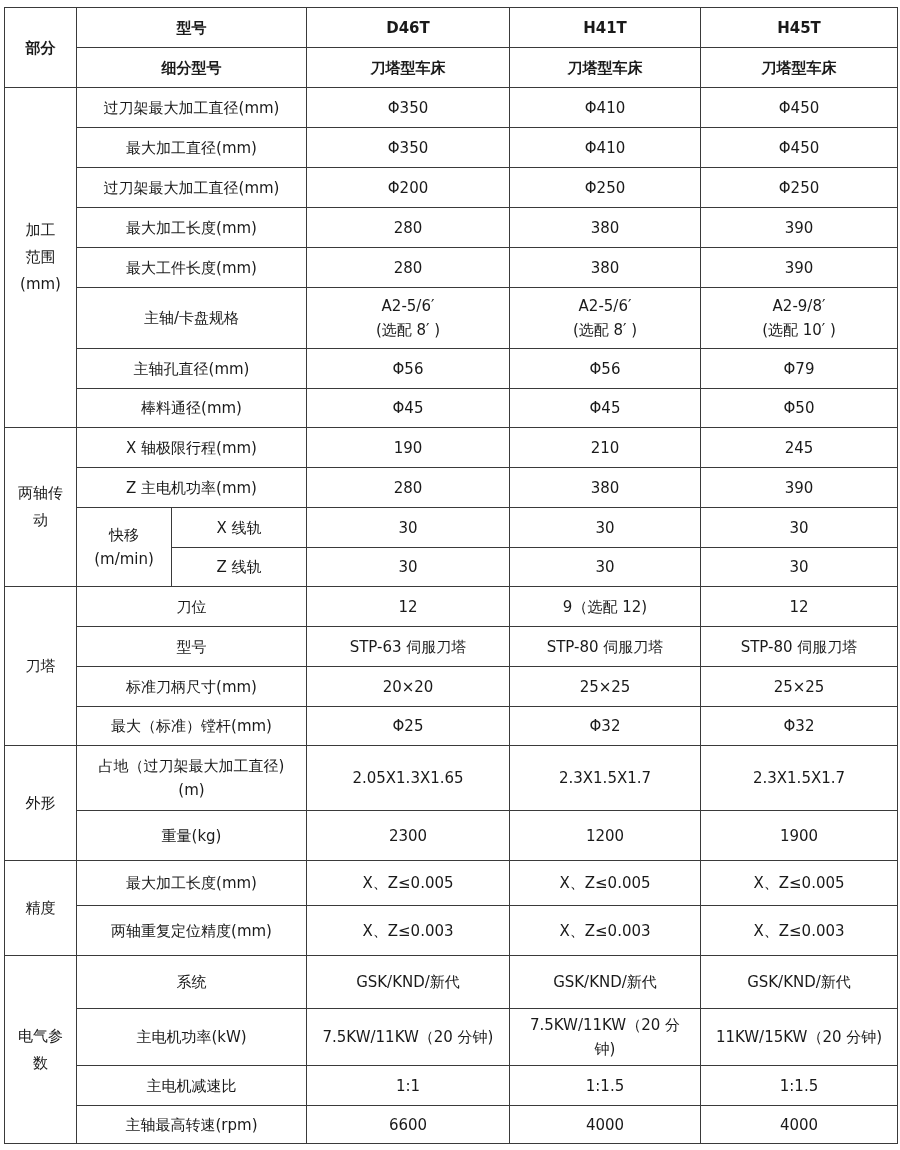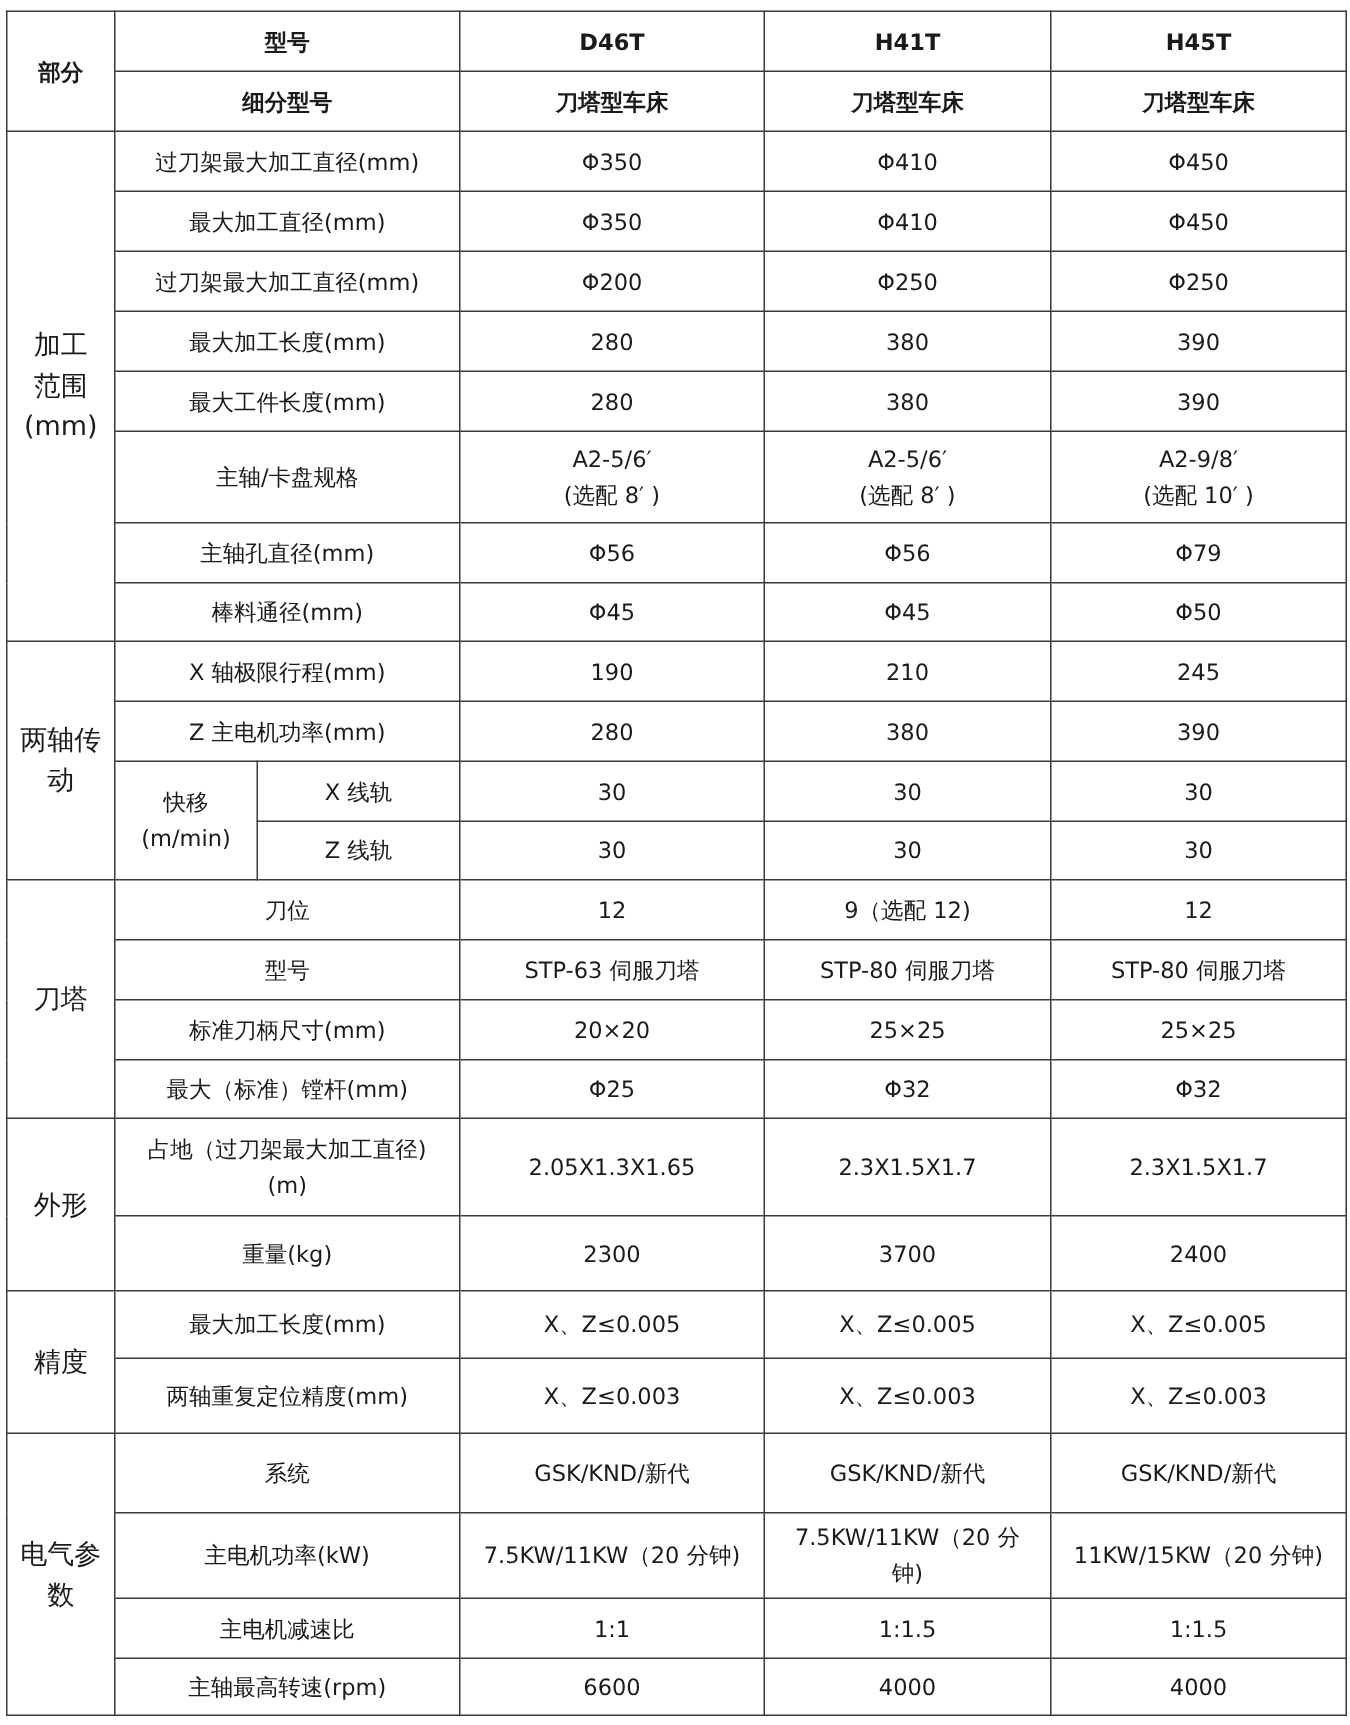--- a/index.html
+++ b/index.html
@@ -3,21 +3,21 @@
 <meta charset="utf-8">
 <style>
   html, body { margin: 0; padding: 0; background: #ffffff; }
   body { width: 900px; height: 1150px; position: relative; overflow: hidden;
          font-family: "DejaVu Sans", "Liberation Sans", sans-serif; color: #1a1a1a; }
   table.spec { position: absolute; left: 4px; top: 7px; border-collapse: collapse;
                table-layout: fixed; width: 893px; }
   table.spec td { border: 1.5px solid #3a3a3a; text-align: center; vertical-align: middle;
                   font-size: 15px; line-height: 24px; padding: 0 2px; }
   table.spec td.hdr { font-weight: bold; }
-  table.spec td.sec { font-size: 18px; line-height: 27px; }
+  table.spec td.sec { font-size: 15px; line-height: 27px; }
   .ml { display: block; }
 </style>
 </head>
 <body>
 
 <table class="spec">
   <colgroup>
     <col style="width:72px">
       <col style="width:95px">
       <col style="width:135px">
@@ -169,22 +169,22 @@
         <span class="ml">占地（过刀架最大加工直径)</span>
         <span class="ml">(m)</span>
       </td>
       <td>2.05X1.3X1.65</td>
       <td>2.3X1.5X1.7</td>
       <td>2.3X1.5X1.7</td>
     </tr>
     <tr style="height:50px">
       <td colspan="2">重量(kg)</td>
       <td>2300</td>
-      <td>3700</td>
-      <td>2400</td>
+      <td>1200</td>
+      <td>1900</td>
     </tr>
 
     <tr style="height:45px">
       <td class="sec" rowspan="2">精度</td>
       <td colspan="2">最大加工长度(mm)</td>
       <td>X、Z≤0.005</td>
       <td>X、Z≤0.005</td>
       <td>X、Z≤0.005</td>
     </tr>
     <tr style="height:50px">

